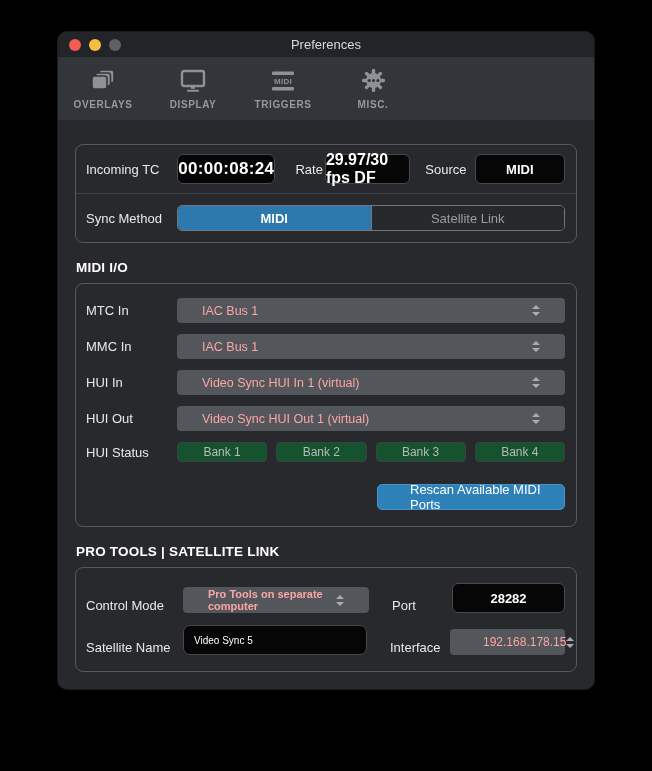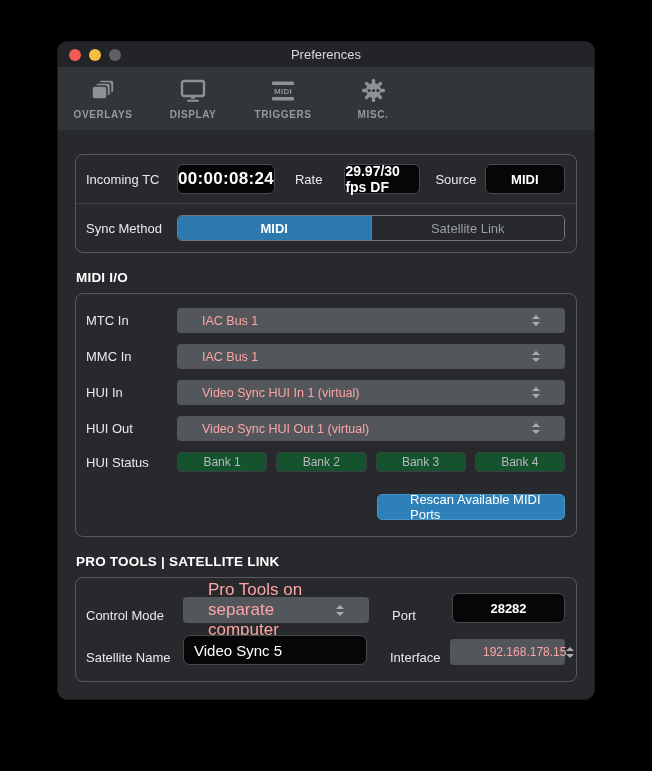--- a/index.html
+++ b/index.html
@@ -3,21 +3,21 @@
 <meta charset="utf-8">
 <style>
   html,body { margin:0; padding:0; }
   body {
     width:652px; height:771px; background:#000;
     font-family:"Liberation Sans", sans-serif;
     position:relative; overflow:hidden;
     -webkit-font-smoothing:antialiased;
   }
   .window {
-    position:absolute; left:57px; top:41px; width:538px; height:659px;
+    position:absolute; left:57px; top:31px; width:538px; height:659px;
     background:#28292d; border-radius:10px; overflow:hidden;
     border:1px solid #1a1b1e; box-sizing:border-box;
   }
   
   .titlebar { height:25px; background:#232428; position:relative;
     display:flex; align-items:center; justify-content:center; }
   .lights { position:absolute; left:11px; top:6.5px; display:flex; gap:8px; }
   .light { width:12px; height:12px; border-radius:50%; }
   .light.red { background:#f25c54; }
   .light.yellow { background:#f5bd42; }
@@ -39,21 +39,21 @@
   .lbl-col { width:91px; flex-shrink:0; }
   
   .sec1 { margin-top:24px; }
   .sec1 .row { display:flex; align-items:center; height:48px; padding:0 11px 0 10px; }
   .sec1 .row + .row { border-top:1px solid #3e4145; }
   .blackbox { background:#060607; border:1px solid #46494e; border-radius:6px;
     color:#fff; display:flex; align-items:center; justify-content:center;
     box-sizing:border-box; }
   .tc-box { width:99px; height:30px; font-size:17px; font-weight:bold; letter-spacing:0.3px; }
   .rate-lbl { margin-left:20px; }
-  .rate-box { width:86px; height:30px; font-size:14px; font-weight:bold; margin-left:22px; }
+  .rate-box { width:86px; height:30px; font-size:16px; font-weight:bold; margin-left:2px; }
   .source-lbl { margin-left:15px; }
   .source-box { width:91px; height:30px; font-size:13px; font-weight:bold; margin-left:8px; }
   .seg { display:flex; width:390px; height:26px; border:1px solid #73767b;
     border-radius:5px; overflow:hidden; box-sizing:border-box; }
   .seg-opt { flex:1; display:flex; align-items:center; justify-content:center; font-size:13px; }
   .seg-opt.selected { background:#2d79ae; color:#fff; font-weight:bold; }
   .seg-opt.unselected { background:#26282b; color:#9a9da1; border-left:1px solid #73767b; }
   
   .sec-header { font-size:13.5px; font-weight:bold; color:#ffffff;
     letter-spacing:0.2px; margin:17px 0 8px 1px; }
@@ -76,25 +76,25 @@
   .rescan-row { display:flex; justify-content:flex-end; margin-top:22px; }
   .rescan-btn { width:188px; height:26px; background:#2e80b9; border:1px solid #4795c7;
     border-radius:5px; color:#ffffff; font-size:13px; display:flex;
     align-items:center; justify-content:center; box-sizing:border-box;padding-left:32px; }
   
   .sat-box { padding:15px 11px 16px 10px; }
   .sat-row { display:flex; align-items:flex-end; }
   .sat-row + .sat-row { margin-top:12px; }
   .sat-lbl-col { width:97px; flex-shrink:0; }
   .dd-fixed { flex:none; width:186px; height:26px; }
-  .dd-fixed .dd-text { font-size:17px; }
+  .dd-fixed .dd-text { font-size:11px;font-weight:bold; }
   .rlbl { width:60px; margin-left:23px; flex-shrink:0; }
   .port-box { width:115px; height:30px; font-size:13px; font-weight:bold; }
   .name-field { width:186px; height:30px; justify-content:flex-start;
-    padding:0 10px; font-size:15px; border-radius:7px; }
+    padding:0 10px; font-size:10px; border-radius:7px; }
   .iface-dd { flex:none; width:115px; height:26px; }
   .iface-dd .dd-text { font-size:12px; margin:0 auto; padding-left:8px; }
 </style>
 </head>
 <body>
 
 <div class="window">
 
   <div class="titlebar">
     <div class="lights">

